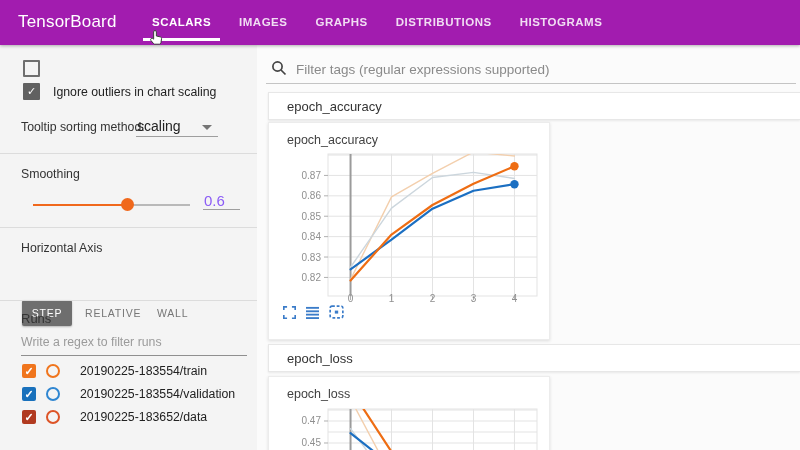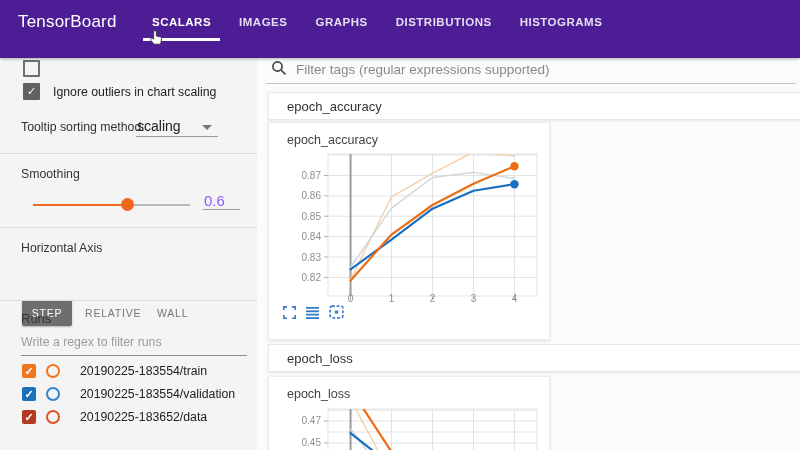--- a/index.html
+++ b/index.html
@@ -1,20 +1,20 @@
 <!DOCTYPE html>
 <html><head>
 <meta charset="utf-8">
 <style>
   html,body{margin:0;padding:0;background:#fff;}
   #stage{position:relative;width:800px;height:450px;overflow:hidden;
          font-family:"Liberation Sans",sans-serif;background:#fbfbfb;}
 
   
-  #header{position:absolute;left:0;top:0;width:800px;height:58px;background:#4c1d95;
+  #header{position:absolute;left:0;top:0;width:800px;height:45px;background:#a21caf;
           box-shadow:0 1px 3px rgba(0,0,0,.3);z-index:5;}
   #logo{position:absolute;left:18px;top:12px;color:#fff;font-size:17px;letter-spacing:.2px;cursor:pointer;}
   #nav{position:absolute;left:152px;top:0;height:45px;display:flex;align-items:center;gap:28px;}
   .tab{position:relative;color:rgba(255,255,255,.85);font-size:11.5px;font-weight:bold;
        letter-spacing:.5px;line-height:45px;cursor:pointer;white-space:nowrap;}
   .tab.active{color:#fff;}
   .tab.active::after{content:"";position:absolute;left:-9px;right:-9px;bottom:4px;height:3px;background:#fff;}
   #cursor{position:absolute;left:148px;top:29px;z-index:9;}
 
   

